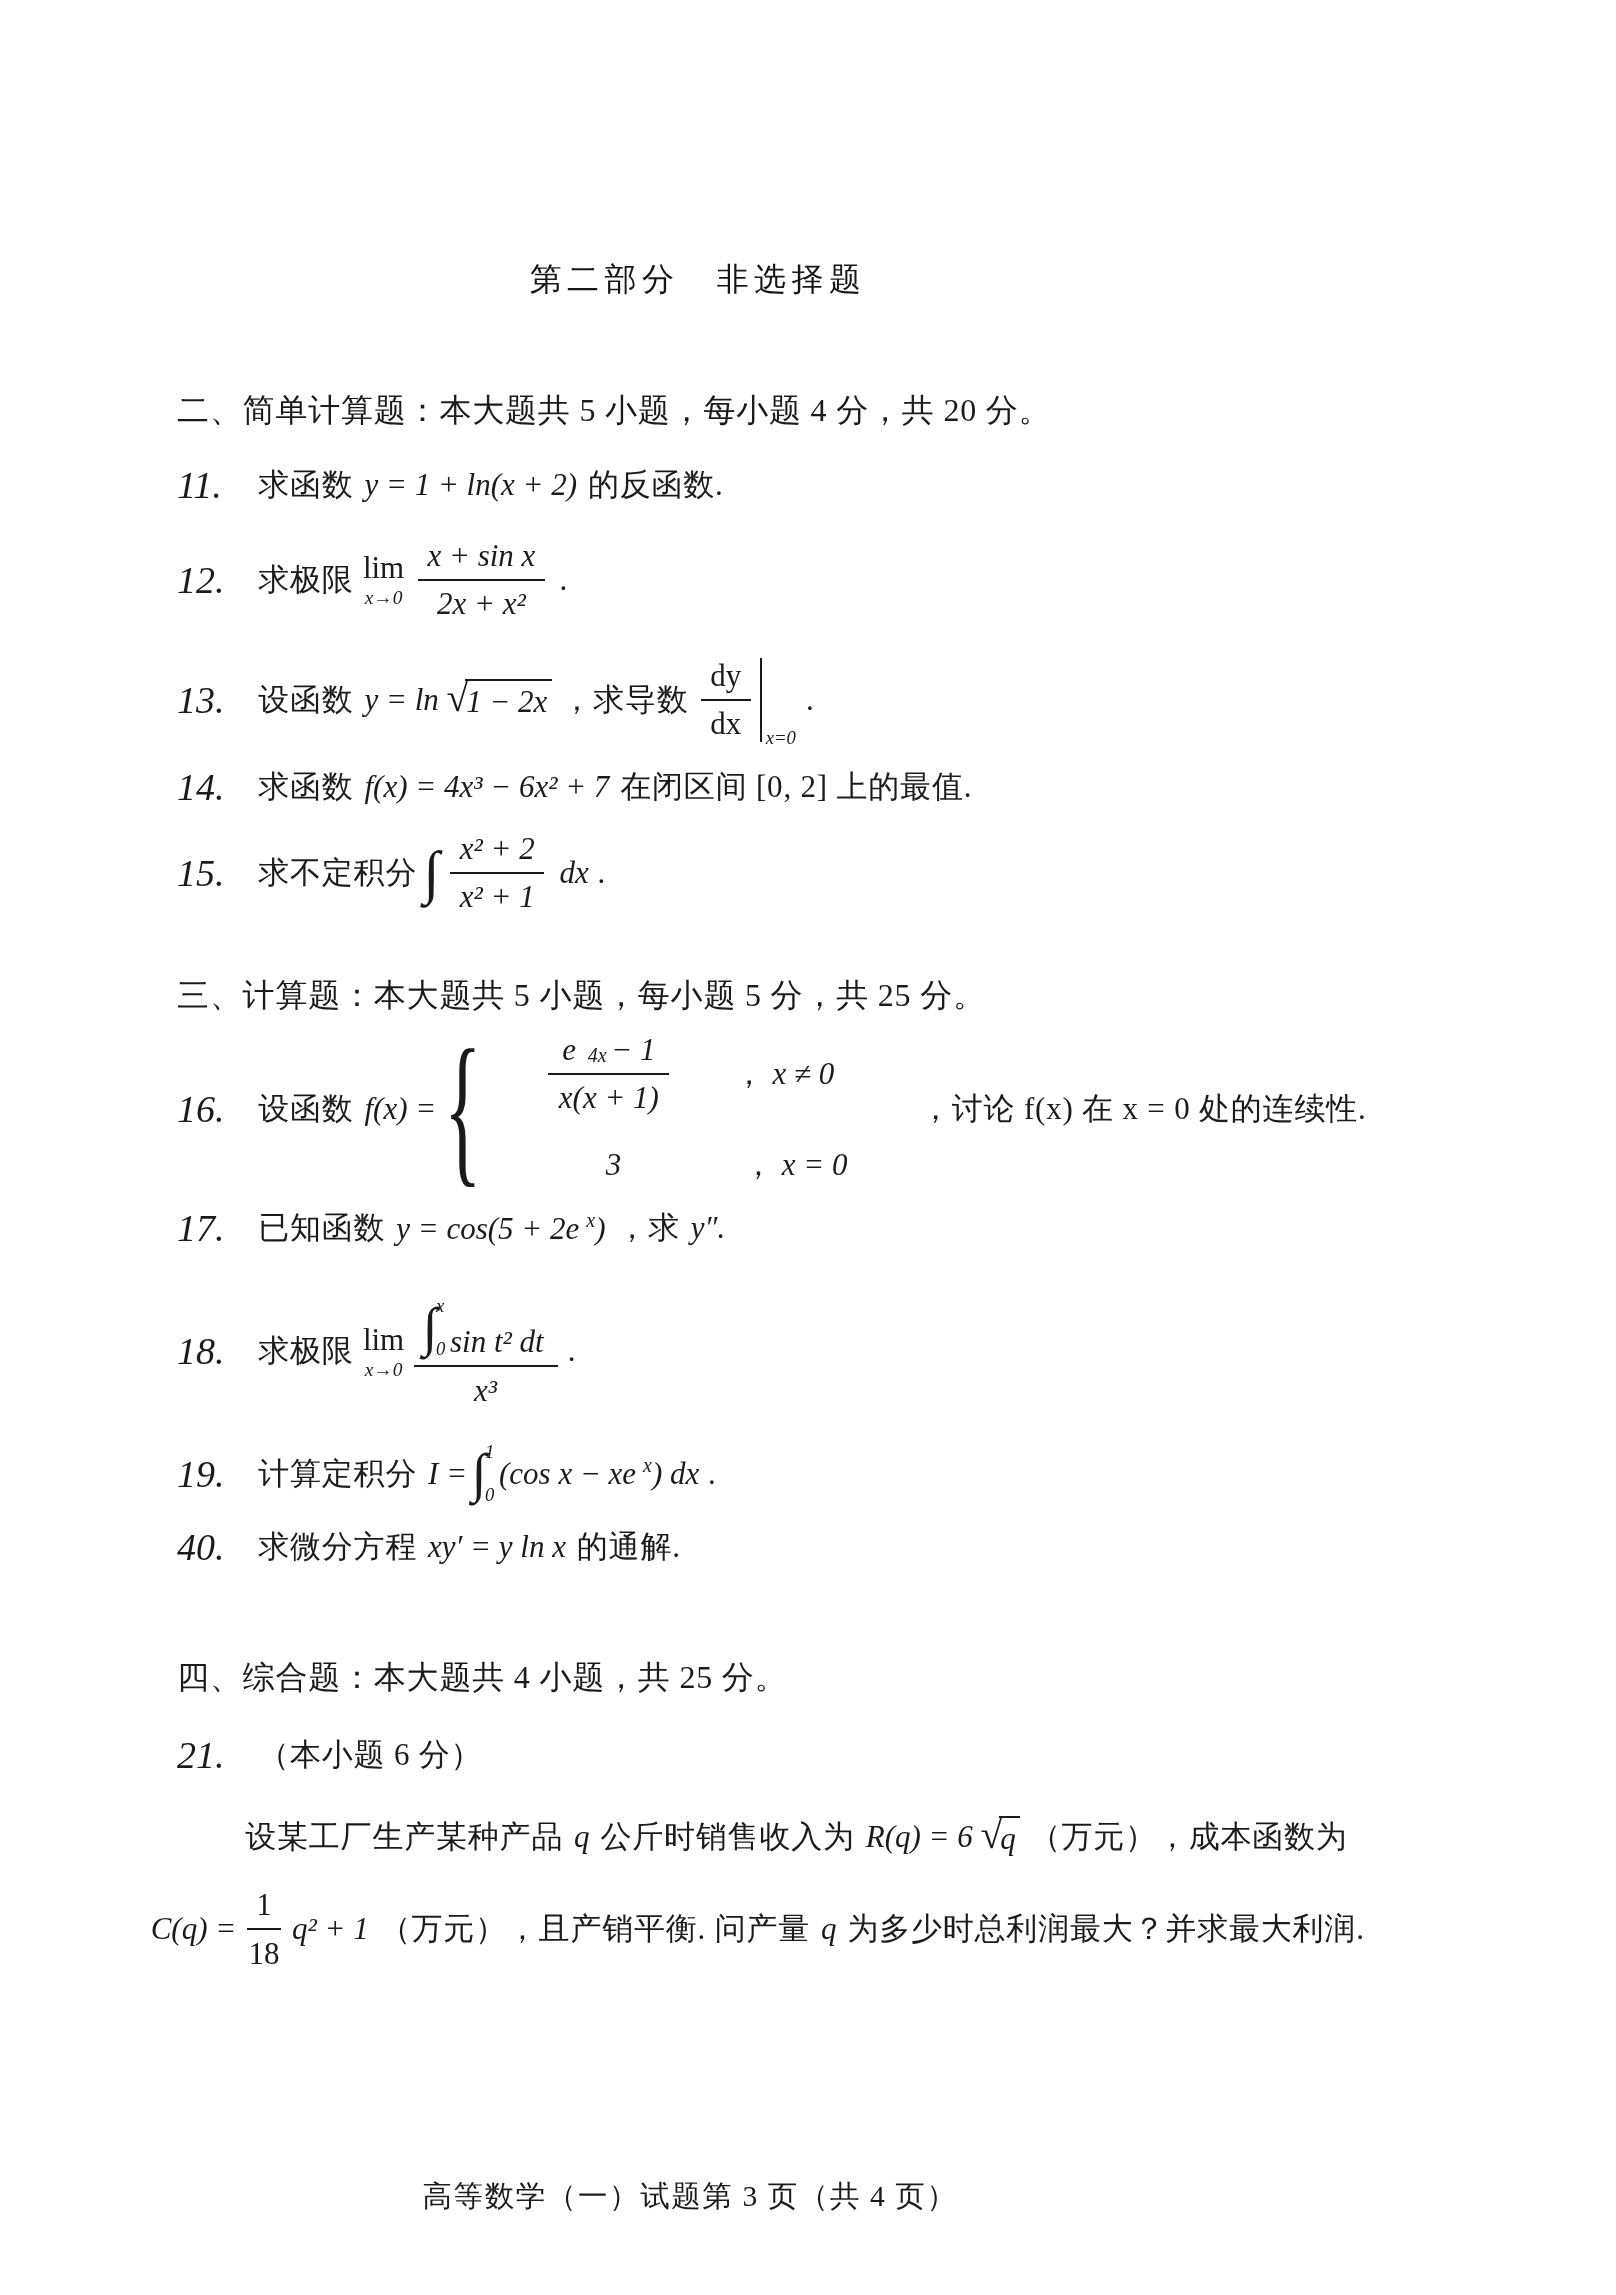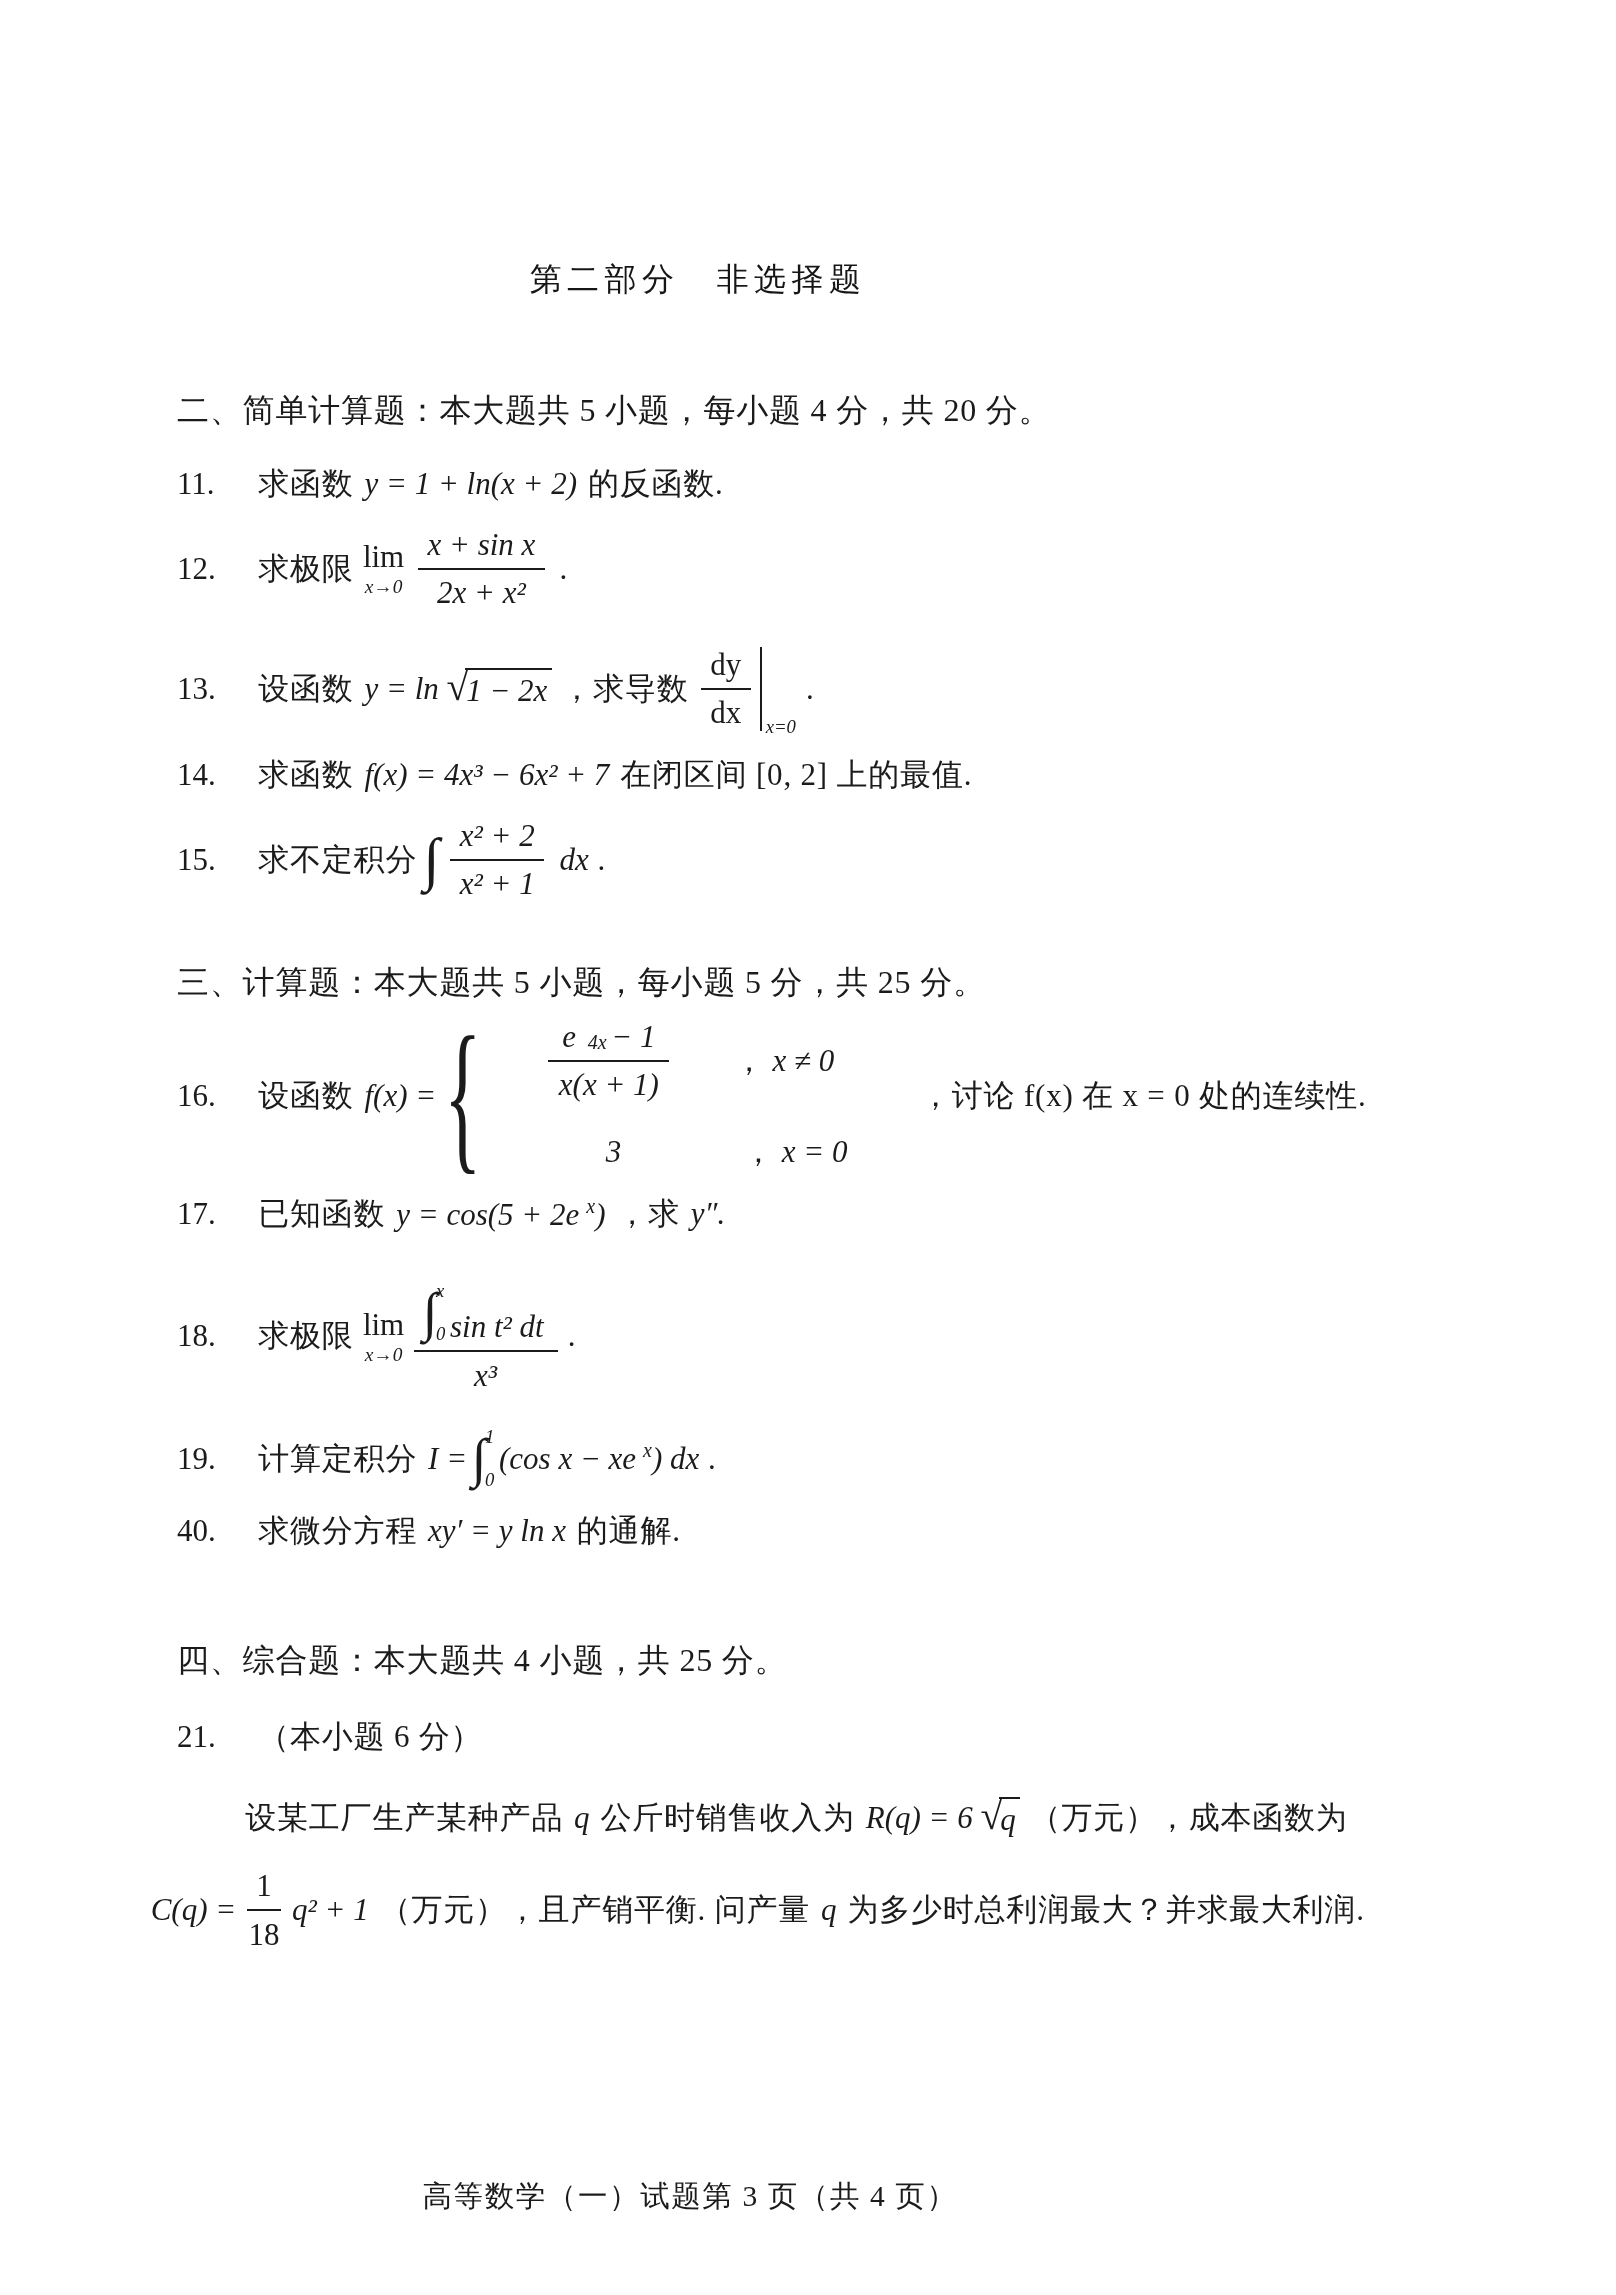--- a/index.html
+++ b/index.html
@@ -23,21 +23,21 @@
     letter-spacing:5.4px;
     font-family:"Liberation Sans","DejaVu Sans",sans-serif;
     color:#161616;
   }
 
   .sec-heading { margin-top:87px; font-size:32px; letter-spacing:0.8px; }
   .sec-heading.s3 { margin-top:59px; }
   .sec-heading.s4 { }
 
   .q { display:flex; align-items:center; }
-  .qnum { flex:none; width:75px; font-size:31px; }
+  .qnum { flex:none; width:75px; font-size:38px;font-style:italic; }
   .qbody { display:flex; align-items:center; flex-wrap:nowrap; }
   .cn { margin:0 6.2px; letter-spacing:0.8px; }
   .math { font-style:italic; margin:0 4.7px; white-space:nowrap; }
   .sup { font-style:italic; font-size:20px; vertical-align:12.4px; margin-left:7px; }
 
   
   .frac { display:inline-flex; flex-direction:column; align-items:center; vertical-align:middle; line-height:1.15; margin:0 6.2px; }
   .frac-num { display:flex; align-items:flex-end; justify-content:center; border-bottom:2.3px solid #1b1b1b; padding:0 9.3px 5.4px; }
   .frac-den { padding-top:5.4px; }
 
@@ -66,21 +66,21 @@
   .pw { display:inline-flex; align-items:center; margin-left:3.1px; }
   .brace { display:inline-block; font-size:78px; font-weight:300; line-height:1; transform:scaleY(2.15); transform-origin:50% 50%; margin-right:11px; }
   .pw-rows { display:inline-flex; flex-direction:column; gap:28px; }
   .pw-row { display:inline-flex; align-items:center; }
   .pw-col1 { min-width:233px; display:flex; justify-content:center; align-items:center; }
   .pw-comma { width:47px; text-align:center; }
   .pw-cond { min-width:132px; font-style:italic; }
 
   
   .q11 { margin-top:29.5px; }
-  .q12 { margin-top:22px; }
+  .q12 { margin-top:31px; }
   .q13 { margin-top:36px; }
   .q14 { margin-top:23px; }
   .q15 { margin-top:22px; }
   .q16 { margin-top:14px; }
   .q17 { margin-top:20px; }
   .q18 { margin-top:45px; }
   .q19 { margin-top:33px; }
   .q20 { margin-top:18.7px; }
   .q21-label { margin-top:33px; }
   .para { display:flex; align-items:center; flex-wrap:nowrap; }

